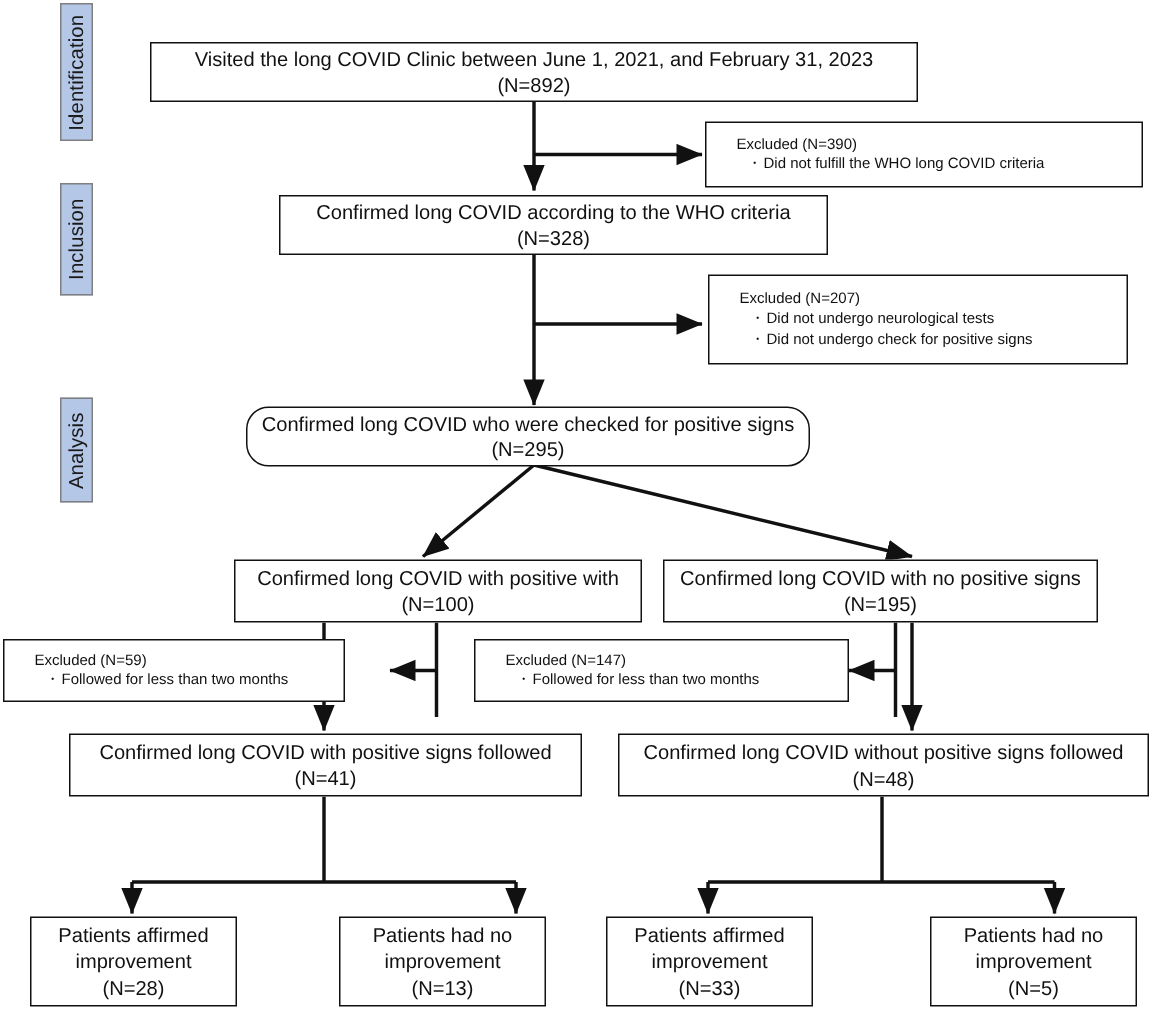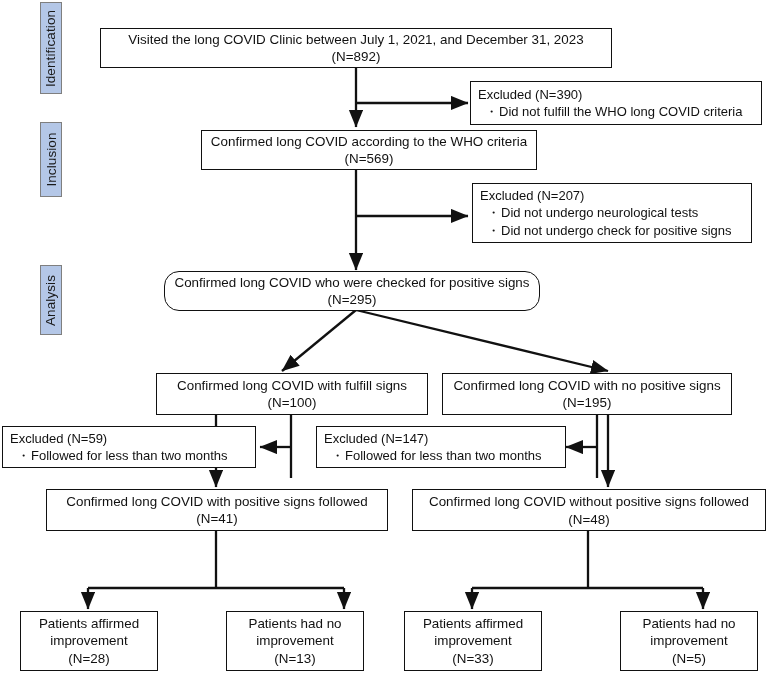--- a/index.html
+++ b/index.html
@@ -56,24 +56,24 @@
   }
   .box .ln{display:block;white-space:nowrap;}
   .excl{
     position:absolute;
     background:#ffffff;
     border:1.6px solid #111111;
     box-sizing:border-box;
     display:flex;
     flex-direction:column;
     justify-content:center;
-    font-size:13px;
+    font-size:10px;
     line-height:1.32;
     text-align:left;
-    padding:2px 7px;
+    padding:2px 20px;
     color:#111111;
   }
   .excl .hd{display:block;white-space:nowrap;}
   .excl .bl{display:block;white-space:nowrap;padding-left:7px;}
   .excl .bl::before{content:"\30FB";margin-right:1px;}
 </style>
 </head>
 <body>
 
 <div id="flow">
@@ -123,56 +123,56 @@
     <span>Identification</span>
   </div>
   <div class="stage" style="left:40px;top:122px;width:22px;height:75px;">
     <span>Inclusion</span>
   </div>
   <div class="stage" style="left:40px;top:265px;width:22px;height:70px;">
     <span>Analysis</span>
   </div>
 
   <div class="box" style="left:100px;top:28px;width:512px;height:40px;">
-    <span class="ln">Visited the long COVID Clinic between July 1, 2021, and December 31, 2023</span>
+    <span class="ln">Visited the long COVID Clinic between June 1, 2021, and February 31, 2023</span>
     <span class="ln">(N=892)</span>
   </div>
 
   <div class="excl" style="left:470px;top:81px;width:292px;height:44px;">
     <span class="hd">Excluded (N=390)</span>
     <span class="bl">Did not fulfill the WHO long COVID criteria</span>
   </div>
 
-  <div class="box" style="left:201px;top:130px;width:336px;height:40px;">
+  <div class="box" style="left:186px;top:130px;width:366px;height:40px;">
     <span class="ln">Confirmed long COVID according to the WHO criteria</span>
-    <span class="ln">(N=569)</span>
+    <span class="ln">(N=328)</span>
   </div>
 
   <div class="excl" style="left:472px;top:183px;width:280px;height:60px;">
     <span class="hd">Excluded (N=207)</span>
     <span class="bl">Did not undergo neurological tests</span>
     <span class="bl">Did not undergo check for positive signs</span>
   </div>
 
   <div class="box" style="left:164px;top:271px;width:376px;height:40px;border-radius:15px;">
     <span class="ln">Confirmed long COVID who were checked for positive signs</span>
     <span class="ln">(N=295)</span>
   </div>
 
   <div class="box" style="left:156px;top:373px;width:272px;height:42px;">
-    <span class="ln">Confirmed long COVID with fulfill signs</span>
+    <span class="ln">Confirmed long COVID with positive with</span>
     <span class="ln">(N=100)</span>
   </div>
 
   <div class="box" style="left:442px;top:373px;width:290px;height:42px;">
     <span class="ln">Confirmed long COVID with no positive signs</span>
     <span class="ln">(N=195)</span>
   </div>
 
-  <div class="excl" style="left:2px;top:426px;width:254px;height:42px;">
+  <div class="excl" style="left:2px;top:426px;width:228px;height:42px;">
     <span class="hd">Excluded (N=59)</span>
     <span class="bl">Followed for less than two months</span>
   </div>
 
   <div class="excl" style="left:316px;top:426px;width:250px;height:42px;">
     <span class="hd">Excluded (N=147)</span>
     <span class="bl">Followed for less than two months</span>
   </div>
 
   <div class="box" style="left:46px;top:489px;width:342px;height:42px;">

